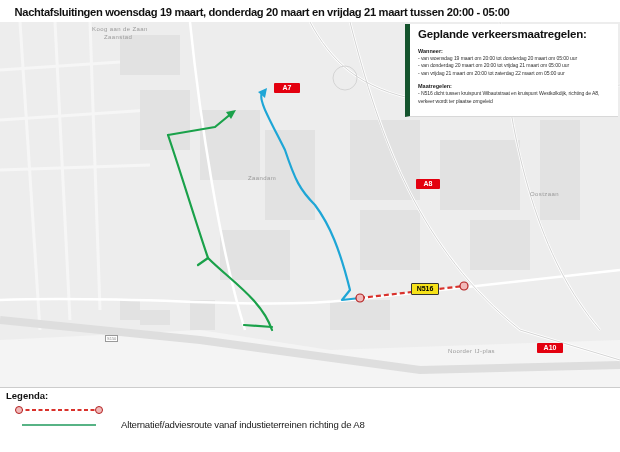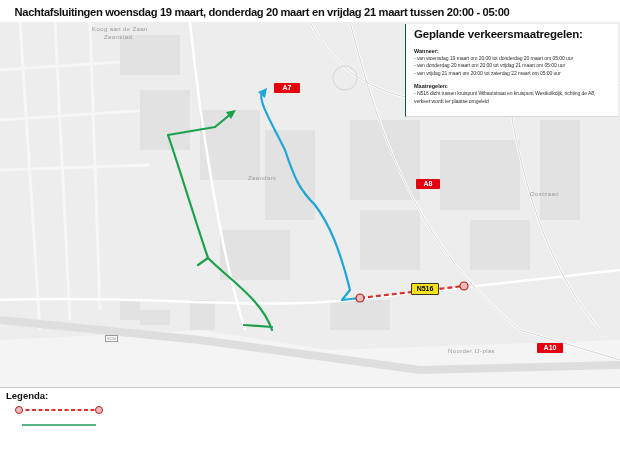--- a/index.html
+++ b/index.html
@@ -15,21 +15,21 @@
     display: inline-block; margin-top: 6px; font-size: 11.2px; font-weight: bold;
     color: #111; letter-spacing: -0.35px; white-space: nowrap;
   }
   .map {
     position: absolute; left: 0; top: 22px; width: 620px; height: 365px;
     background: #eeeeee; overflow: hidden;
   }
   .map svg { position: absolute; left: 0; top: 0; }
   .info-box {
     position: absolute; left: 405px; top: 24px; width: 213px; height: 93px;
-    background: #ffffff; border-left: 1px solid #14532d; border-bottom: 1px solid #d8d8d8;
+    background: #ffffff; border-left: 5px solid #14532d; border-bottom: 1px solid #d8d8d8;
     box-sizing: border-box; padding: 3px 6px;
   }
   .info-title { font-size: 11.5px; font-weight: bold; color: #111; margin: 1px 0 8px 2px; letter-spacing: -0.2px; }
   .info-head { font-size: 5.5px; font-weight: bold; color: #222; margin: 0 0 1px 2px; }
   .info-line { font-size: 5.1px; color: #333; margin: 0 0 1.4px 2px; white-space: nowrap; letter-spacing: -0.1px; }
   .info-para { font-size: 5.1px; color: #333; margin: 0 0 0 2px; line-height: 7.5px; letter-spacing: -0.1px; }
   .gap { height: 6px; }
   .road-badge {
     position: absolute; height: 10px; background: #e3000f; color: #fff; font-size: 7px;
     font-weight: bold; text-align: center; line-height: 10px; border-radius: 1px;
@@ -155,15 +155,16 @@
       <line x1="5" y1="7" x2="85" y2="7" stroke="#d9312b" stroke-width="1.8" stroke-dasharray="4,2.5"></line>
       <circle cx="5" cy="7" r="3.5" fill="#f1b9b9" stroke="#b32121" stroke-width="1"></circle>
       <circle cx="85" cy="7" r="3.5" fill="#f1b9b9" stroke="#b32121" stroke-width="1"></circle>
     </svg>
   </div>
 
   <div class="legend-row" style="top:30px;">
     <svg class="legend-swatch" viewBox="0 0 90 14">
       <line x1="8" y1="7" x2="82" y2="7" stroke="#1f9a5c" stroke-width="1.6"></line>
     </svg>
+    <span class="legend-label">Alternatief/adviesroute vanaf industieterreinen richting de A8</span>
   </div>
 
 </div>
 
 </body></html>

